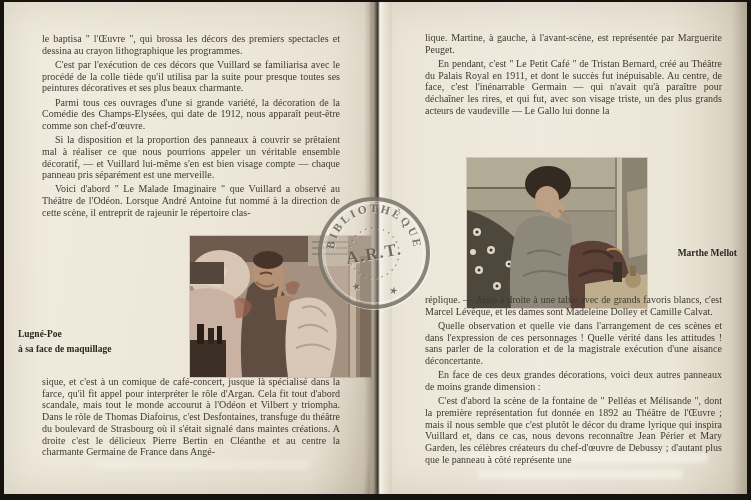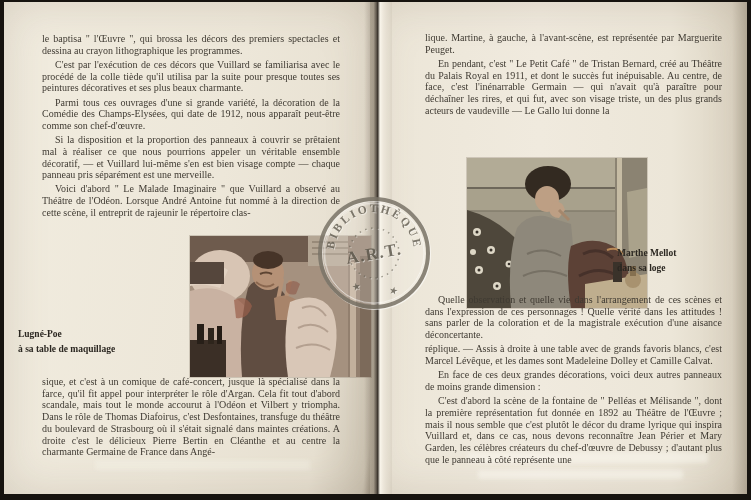--- a/index.html
+++ b/index.html
@@ -39,21 +39,21 @@
   .col-right-top{left:425px;top:32px;width:297px;}
   .col-right-bottom{left:425px;top:294px;width:297px;}
   .para{margin:0 0 2.5px 0;text-indent:13px;text-align:justify;}
   .para.cont{text-indent:0;}
   .painting{position:absolute;display:block;box-shadow:0 0 0 1px rgba(110,95,78,0.25);}
   .painting svg{display:block;width:100%;height:100%;}
   #painting-left{left:150px;top:220px;width:181px;height:141px;}
   #painting-right{left:427px;top:142px;width:180px;height:150px;}
   .caption{position:absolute;font-weight:bold;color:#2b2721;font-size:9.5px;line-height:14.5px;}
   .caption-left{left:18px;top:327px;width:128px;}
-  .caption-right{left:617px;top:246px;width:120px;text-align:left;}
+  .caption-right{left:617px;top:246px;width:120px;text-align:right;}
   .stamp{position:absolute;left:315px;top:194px;width:118px;height:118px;opacity:0.85;}
   .stamp svg{display:block;width:100%;height:100%;filter:drop-shadow(1px 1px 0 rgba(255,255,255,0.65));}
   .ghost{position:absolute;background:rgba(252,250,243,0.45);filter:blur(2px);border-radius:2px;}
   .ghost-1{left:468px;top:452px;width:240px;height:11px;}
   .ghost-2{left:478px;top:470px;width:205px;height:9px;}
   .ghost-3{left:95px;top:460px;width:215px;height:10px;background:rgba(250,247,239,0.3);}
 </style>
 </head>
 <body>
 
@@ -105,21 +105,21 @@
       <rect x="158" y="0" width="23" height="141" fill="#927f6e"></rect>
       <rect x="160" y="26" width="6" height="115" fill="#c2b09c"></rect>
       <rect x="170" y="20" width="11" height="121" fill="#7c6a5a"></rect>
       <path d="M44,64 Q56,58 62,70 Q58,84 46,82Z" fill="#9a5f4c" opacity="0.7"></path>
       <path d="M96,48 q8,-6 14,0 l-4,10 q-8,2 -10,-4Z" fill="#8d5948" opacity="0.6"></path>
     </svg>
   </figure>
 
   <div class="caption caption-left">
     <div>Lugné-Poe</div>
-    <div>à sa table de maquillage</div>
+    <div>à sa face de maquillage</div>
   </div>
 
   <div class="text-col col-left-bottom">
     <p class="para cont">sique, et c'est à un comique de café-concert, jusque là spécialisé dans la farce, qu'il fit appel pour interpréter le rôle d'Argan. Cela fit tout d'abord scandale, mais tout le monde accourut à l'Odéon et Vilbert y triompha. Dans le rôle de Thomas Diafoirus, c'est Desfontaines, transfuge du théâtre du boulevard de Strasbourg où il s'était signalé dans maintes créations. A droite c'est le délicieux Pierre Bertin en Cléanthe et au centre la charmante Germaine de France dans Angé-</p>
   </div>
 
   <div class="text-col col-right-top">
     <p class="para cont">lique. Martine, à gauche, à l'avant-scène, est représentée par Marguerite Peuget.</p>
     <p class="para">En pendant, c'est " Le Petit Café " de Tristan Bernard, créé au Théâtre du Palais Royal en 1911, et dont le succès fut inépuisable. Au centre, de face, c'est l'inénarrable Germain — qui n'avait qu'à paraître pour déchaîner les rires, et qui fut, avec son visage triste, un des plus grands acteurs de vaudeville — Le Gallo lui donne la</p>
   </div>
@@ -161,26 +161,25 @@
       <path d="M140,92 q10,-4 16,4" stroke="#b98a58" stroke-width="2" fill="none"></path>
       <path d="M118,126 L180,116 L180,150 L118,150 Z" fill="#bfae8e"></path>
       <rect x="146" y="104" width="9" height="20" fill="#3a322a"></rect>
       <circle cx="166" cy="122" r="8" fill="#a8926f"></circle>
       <rect x="163" y="108" width="6" height="10" fill="#857050"></rect>
     </svg>
   </figure>
 
   <div class="caption caption-right">
     <div>Marthe Mellot</div>
-    <div>dans sa loge</div>
   </div>
 
   <div class="text-col col-right-bottom">
+    <p class="para cont">réplique. — Assis à droite à une table avec de grands favoris blancs, c'est Marcel Lévêque, et les dames sont Madeleine Dolley et Camille Calvat.</p>
     <p class="para">Quelle observation et quelle vie dans l'arrangement de ces scènes et dans l'expression de ces personnages ! Quelle vérité dans les attitudes ! sans parler de la coloration et de la magistrale exécution d'une aisance déconcertante.</p>
-    <p class="para cont">réplique. — Assis à droite à une table avec de grands favoris blancs, c'est Marcel Lévêque, et les dames sont Madeleine Dolley et Camille Calvat.</p>
     <p class="para">En face de ces deux grandes décorations, voici deux autres panneaux de moins grande dimension :</p>
     <p class="para">C'est d'abord la scène de la fontaine de " Pelléas et Mélisande ", dont la première représentation fut donnée en 1892 au Théâtre de l'Œuvre ; mais il nous semble que c'est plutôt le décor du drame lyrique qui inspira Vuillard et, dans ce cas, nous devons reconnaître Jean Périer et Mary Garden, les célèbres créateurs du chef-d'œuvre de Debussy ; d'autant plus que le panneau à côté représente une</p>
   </div>
 
   <div class="stamp">
     <svg viewBox="0 0 118 118">
       <defs>
         <path id="arcTop" d="M 20,67 A 40,40 0 1 1 98,67" fill="none"></path>
       </defs>
       <circle cx="59" cy="59" r="54" fill="rgba(236,231,220,0.18)" stroke="#7a7468" stroke-width="4"></circle>

